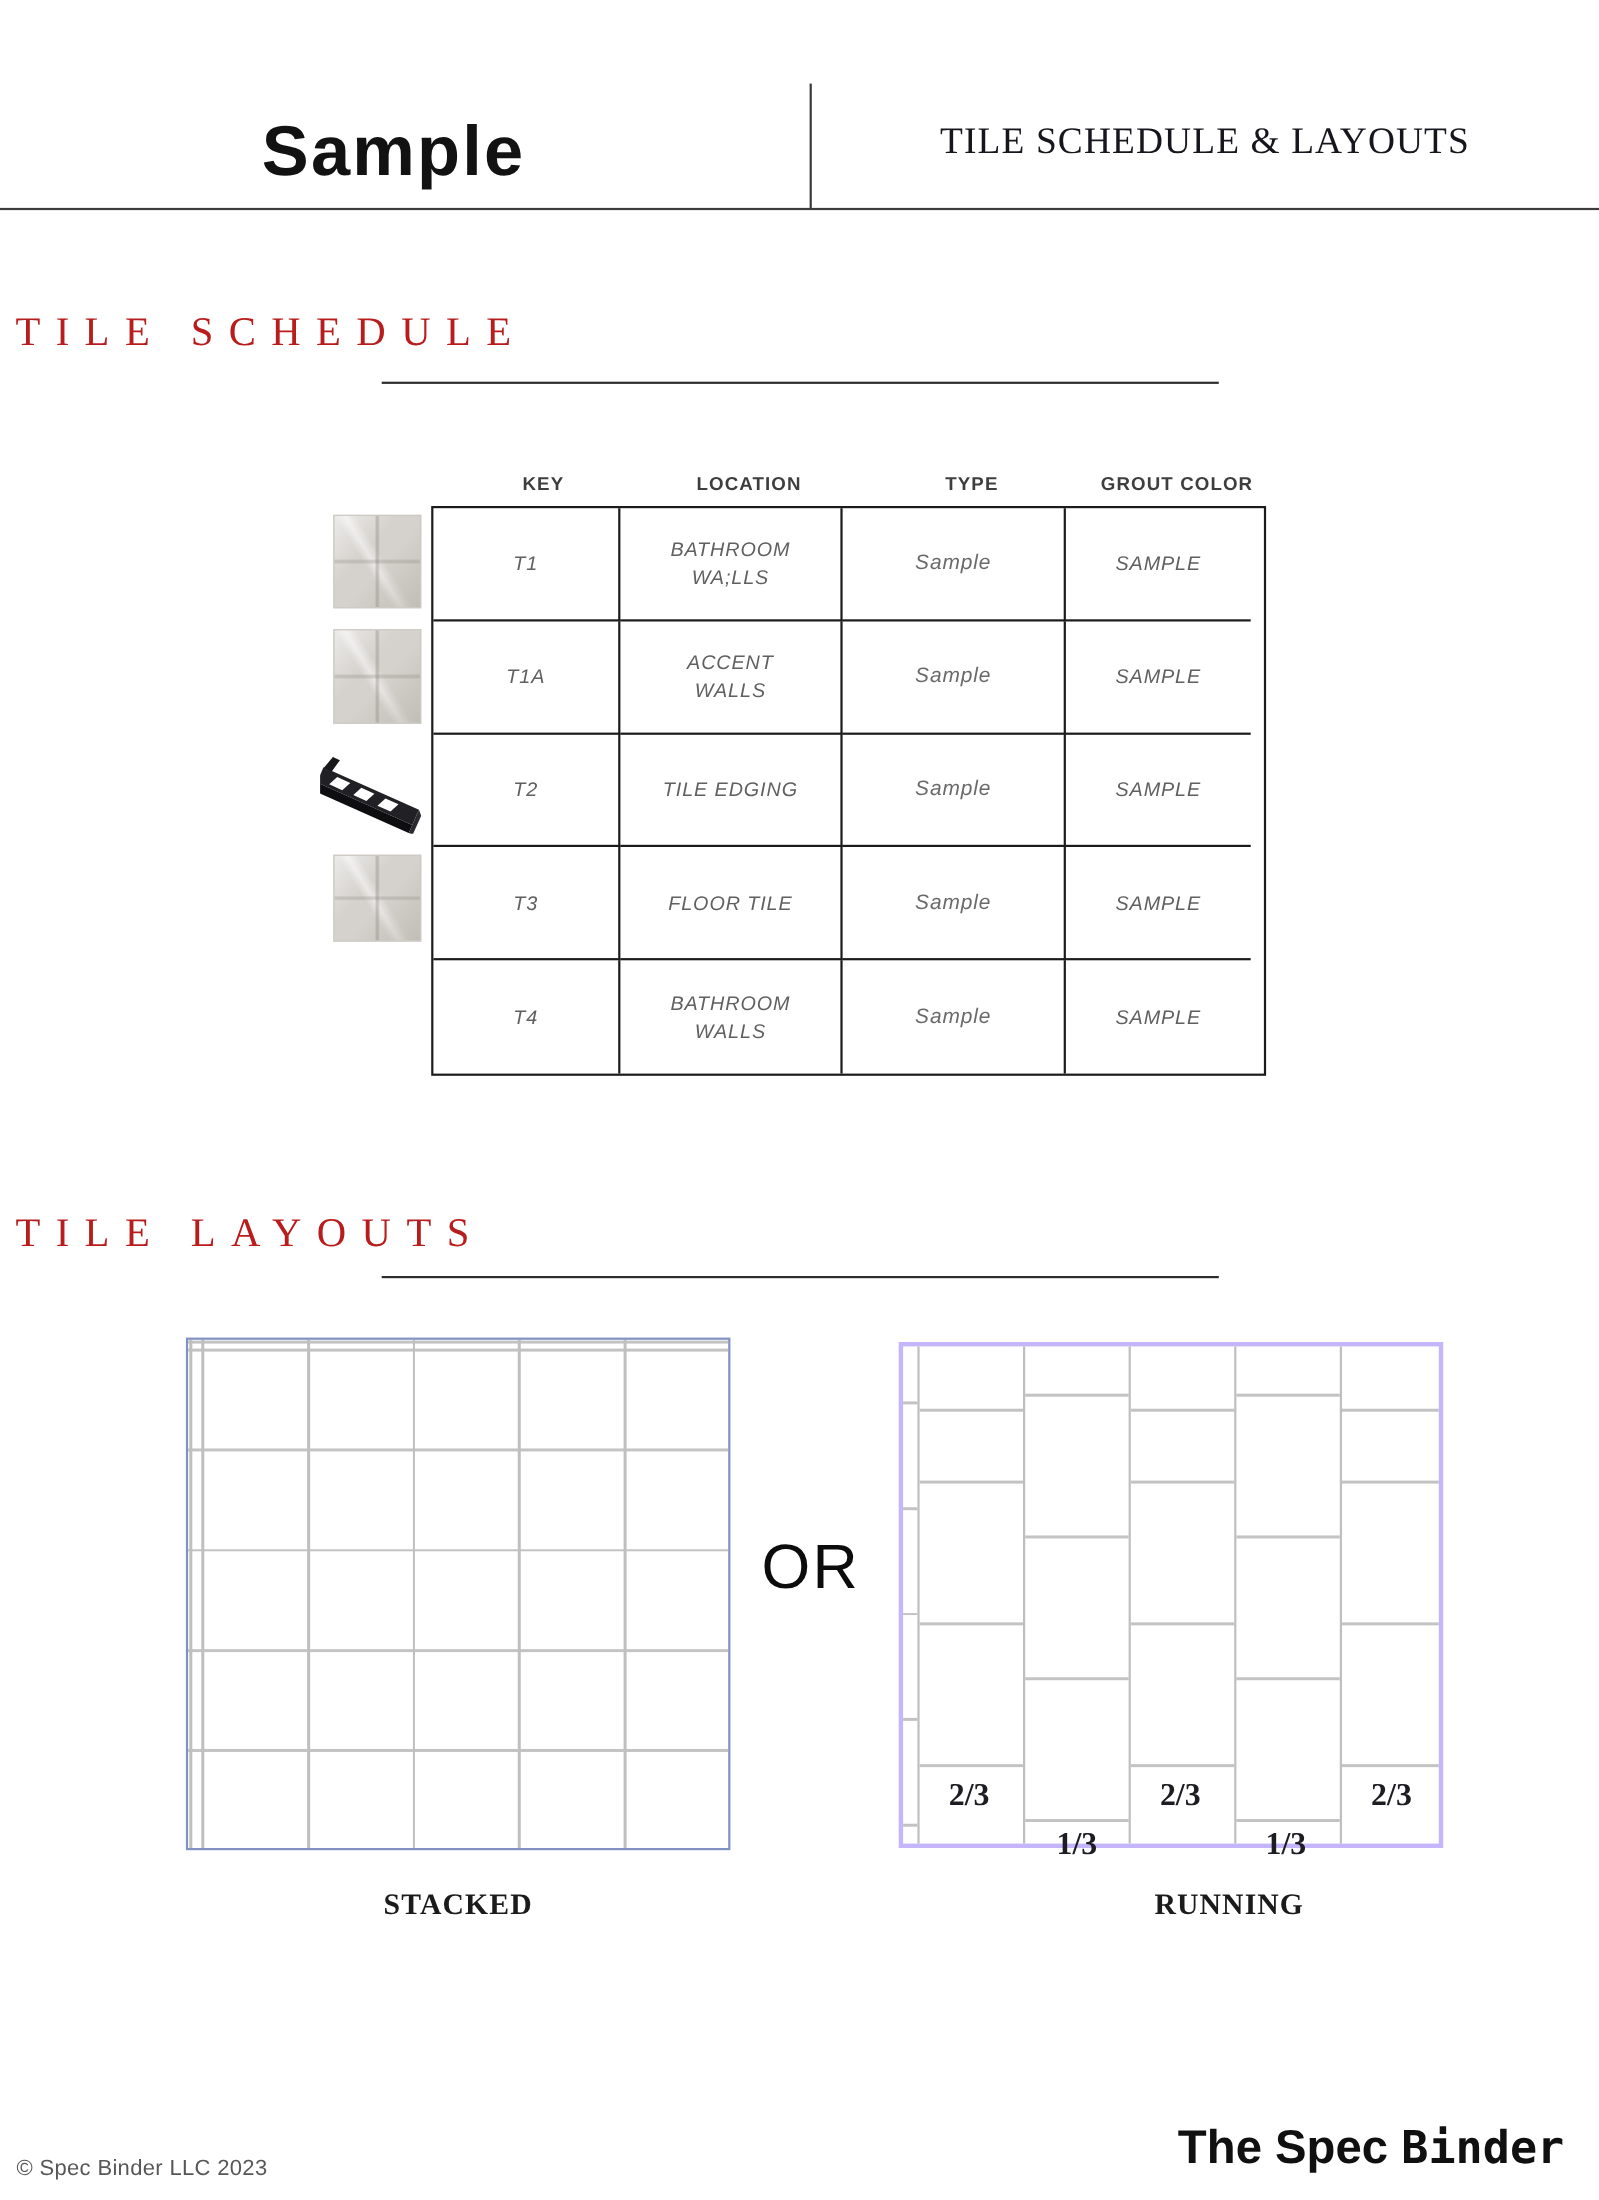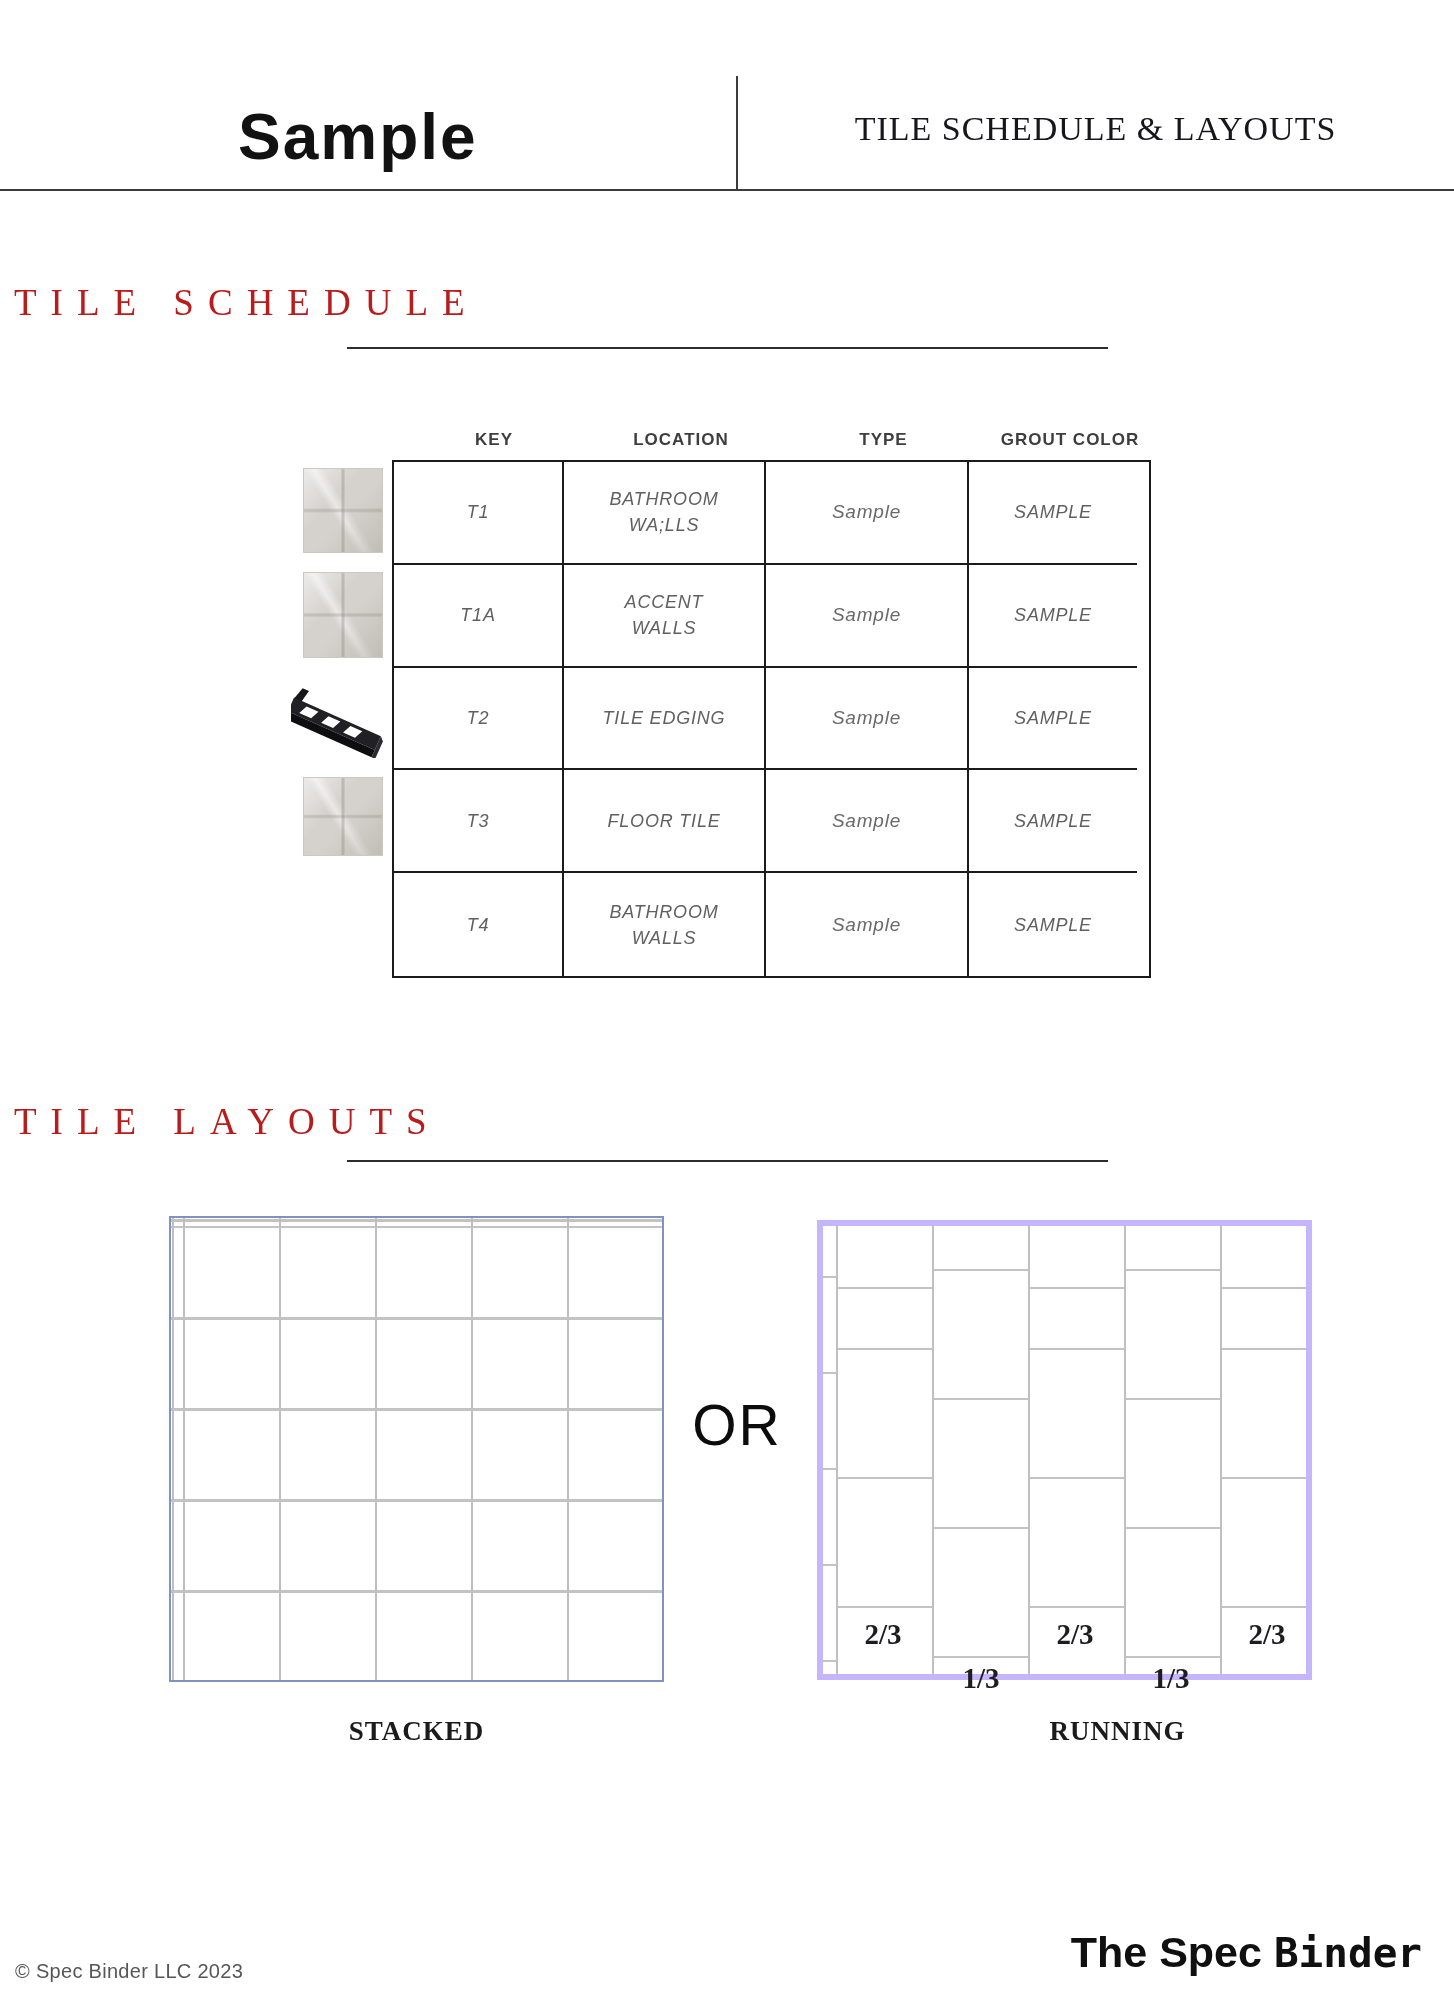--- a/index.html
+++ b/index.html
@@ -71,21 +71,21 @@
   .stacked-grid{
     position:absolute;left:169px;top:1216px;width:495px;height:466px;
     box-sizing:border-box;border:2px solid #8191c2;
     background-image:
       repeating-linear-gradient(to right,#bfbfbf 0 2.5px,transparent 2.5px 96px),
       repeating-linear-gradient(to bottom,#c3c3c3 0 2.5px,transparent 2.5px 91px);
     background-position:12px 8px;
   }
   .running-grid{
     position:absolute;left:817px;top:1220px;width:495px;height:460px;
-    box-sizing:border-box;border:6px solid #c4b5fd;display:flex;
+    box-sizing:border-box;border:4px solid #c4b5fd;display:flex;
   }
   .rcol{height:100%;}
   .rcol + .rcol{border-left:2px solid #bfbfbf;box-sizing:border-box;}
   .rc-sliver{width:13px;background-image:repeating-linear-gradient(to bottom,#c3c3c3 0 2.5px,transparent 2.5px 96px);background-position:0 50px;}
   .rc-odd{width:96px;background-image:repeating-linear-gradient(to bottom,#c3c3c3 0 2.5px,transparent 2.5px 129px);background-position:0 122px;}
   .rc-even{width:96px;background-image:repeating-linear-gradient(to bottom,#c3c3c3 0 2.5px,transparent 2.5px 129px);background-position:0 43px;}
   .rc-last{flex:1;}
   .frac{
     position:absolute;transform:translateX(-50%);
     font-family:"Liberation Serif",serif;font-weight:bold;font-size:29px;color:#1c1c22;

